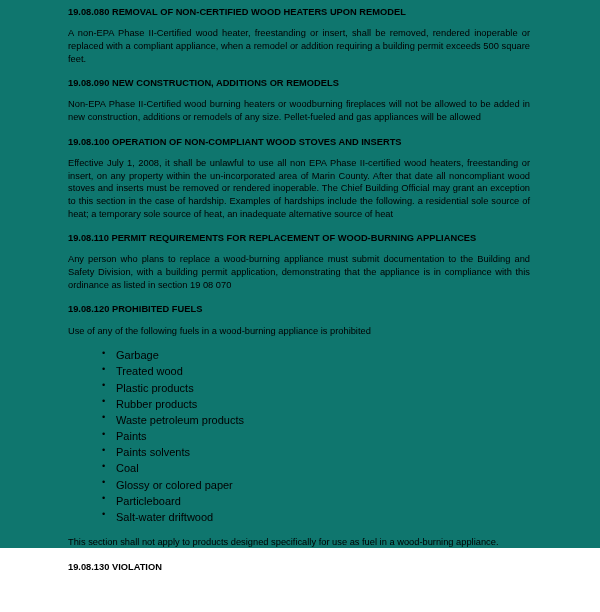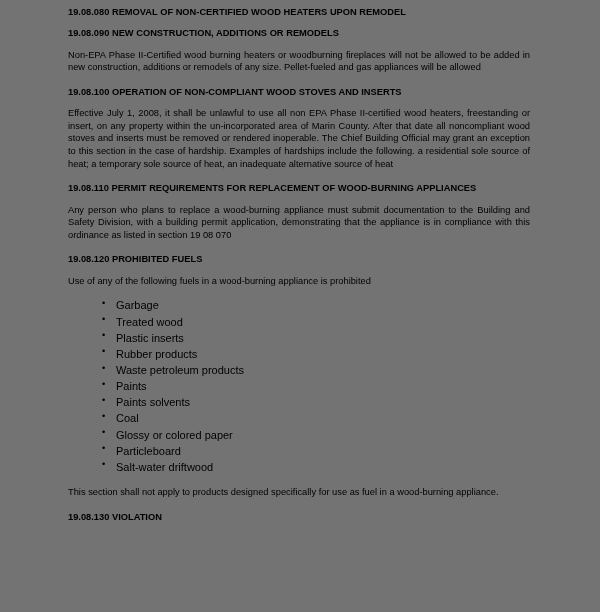--- a/index.html
+++ b/index.html
@@ -10,23 +10,23 @@
   body {
     width: 600px;
     height: 612px;
     font-family: "Liberation Sans", sans-serif;
     color: #000000;
     overflow: hidden;
   }
   .page {
     box-sizing: border-box;
     width: 600px;
-    height: 612px;
+    height: 548px;
     padding: 6px 70px 0 68px;
-    background: #737373;
+    background: #0f766e;
   }
   .sec-head {
     font-size: 9.3px;
     font-weight: bold;
     line-height: 1.32;
     margin: 0 0 9px 0;
     text-align: justify;
   }
   .sec-head.tight {
   }
@@ -57,37 +57,38 @@
     top: -0.5px;
     font-size: 9.3px;
   }
 </style>
 </head>
 <body>
 
 <div class="page">
 
   <h2 class="sec-head">19.08.080 REMOVAL OF NON-CERTIFIED WOOD HEATERS UPON REMODEL</h2>
+  <p class="body">A non-EPA Phase II-Certified wood heater, freestanding or insert, shall be removed, rendered inoperable or replaced with a compliant appliance, when a remodel or addition requiring a building permit exceeds 500 square feet.</p>
 
   <h2 class="sec-head">19.08.090 NEW CONSTRUCTION, ADDITIONS OR REMODELS</h2>
   <p class="body">Non-EPA Phase II-Certified wood burning heaters or woodburning fireplaces will not be allowed to be added in new construction, additions or remodels of any size.   Pellet-fueled and gas appliances will be allowed</p>
 
   <h2 class="sec-head">19.08.100 OPERATION OF NON-COMPLIANT WOOD STOVES AND INSERTS</h2>
   <p class="body">Effective July 1, 2008, it shall be unlawful to use all non EPA Phase II-certified wood heaters, freestanding or insert, on any property within the un-incorporated area of Marin County.  After that date all noncompliant wood stoves and inserts must be removed or rendered inoperable. The Chief Building Official may grant an exception to this section in the case of hardship. Examples of hardships include the following. a residential sole source of heat; a temporary sole source of heat, an inadequate alternative source of heat</p>
 
   <h2 class="sec-head tight">19.08.110   PERMIT   REQUIREMENTS   FOR   REPLACEMENT   OF   WOOD-BURNING APPLIANCES</h2>
   <p class="body">Any person who plans to replace a wood-burning appliance must submit documentation to the Building and Safety Division, with a building permit application, demonstrating that the appliance is in compliance with this ordinance as listed in section 19 08 070</p>
 
   <h2 class="sec-head">19.08.120 PROHIBITED FUELS</h2>
   <p class="body nogap">Use of any of the following fuels in a wood-burning appliance is prohibited</p>
 
   <ul class="fuels">
     <li>Garbage</li>
     <li>Treated wood</li>
-    <li>Plastic inserts</li>
+    <li>Plastic products</li>
     <li>Rubber products</li>
     <li>Waste petroleum products</li>
     <li>Paints</li>
     <li>Paints solvents</li>
     <li>Coal</li>
     <li>Glossy or colored paper</li>
     <li>Particleboard</li>
     <li>Salt-water driftwood</li>
   </ul>
 

